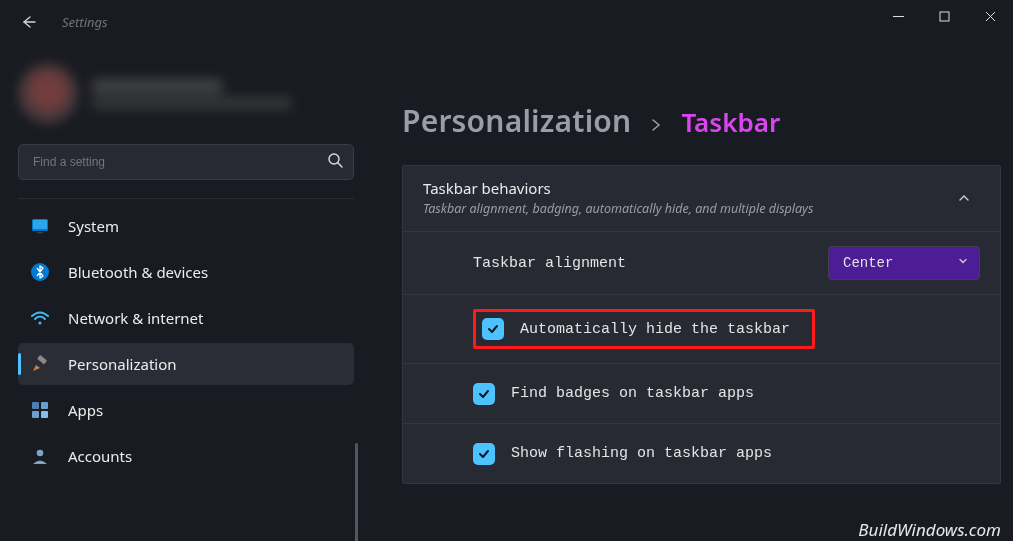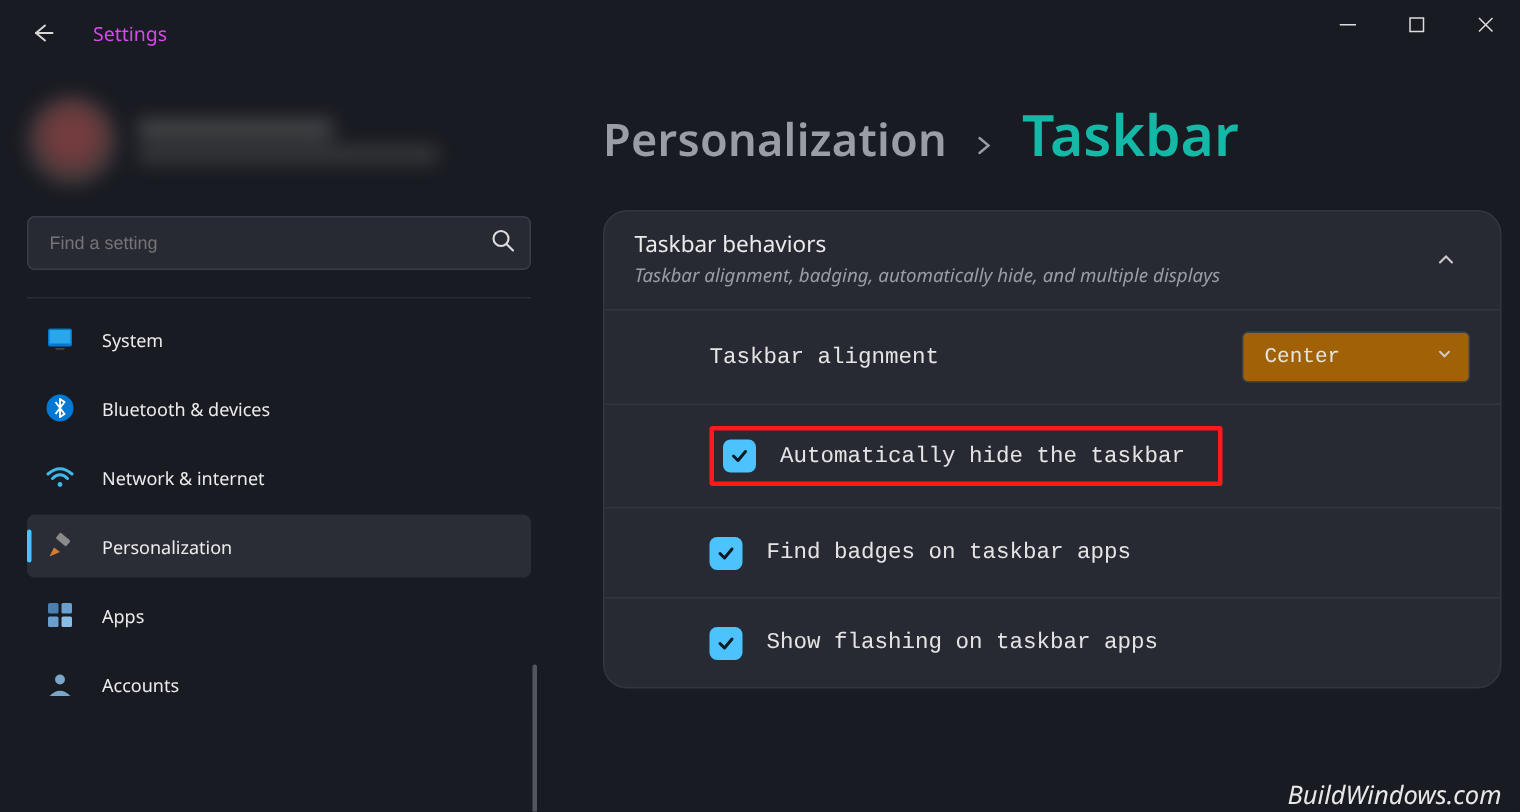--- a/index.html
+++ b/index.html
@@ -19,21 +19,21 @@
     height: 44px;
     padding-left: 18px;
   }
   .back-arrow {
     width: 20px; height: 20px;
     display: flex; align-items: center; justify-content: center;
     margin-right: 24px;
     cursor: pointer;
     color: #d8d8d8;
   }
-  .app-title { font-size: 13px; color: #d946ef; }
+  .app-title { font-size: 13px; color: #737373; font-style: italic; }
   .win-controls {
     position: absolute;
     top: 0; right: 0;
     display: flex;
     height: 32px;
   }
   .win-btn {
     width: 46px;
     display: flex; align-items: center; justify-content: center;
     cursor: pointer;
@@ -79,21 +79,21 @@
   .nav { position: relative; }
   .nav-sep { border: none; border-top: 1px solid #2a2c33; margin: 0 6px 6px 6px; }
   .nav-item {
     display: flex; align-items: center;
     height: 42px;
     padding: 0 10px 0 12px;
     border-radius: 5px;
     margin: 4px 6px;
     cursor: pointer;
     color: #ececec;
-    font-size: 12px;
+    font-size: 15px;
     gap: 18px;
   }
   .nav-item.active {
     background: #2a2d36;
     position: relative;
   }
   .nav-item.active::before {
     content: "";
     position: absolute;
     left: 0; top: 10px; bottom: 10px;
@@ -114,26 +114,26 @@
   .main {
     flex: 1;
     padding: 20px 12px 0 34px;
   }
   .breadcrumb {
     display: flex; align-items: baseline; gap: 18px;
     margin-bottom: 24px;
   }
   .bc-parent { font-size: 30px; font-weight: 600; color: #9a9da5; letter-spacing: 0.2px; cursor: pointer; }
   .bc-sep { font-size: 22px; color: #9a9da5; }
-  .bc-current { font-size: 38px; font-weight: 600; color: #14b8a6; }
+  .bc-current { font-size: 26px; font-weight: 600; color: #d946ef; margin-top: 40px; }
 
   .card {
     background: #272a33;
     border: 1px solid #33363f;
-    border-radius: 16px;
+    border-radius: 2px;
     overflow: hidden;
   }
   .card-head {
     display: flex; align-items: center; justify-content: space-between;
     padding: 12px 20px 14px 20px;
     cursor: pointer;
   }
   .card-title { font-size: 15px; color: #eaeaea; margin-bottom: 2px; }
   .card-sub { font-size: 12.5px; color: #9a9da5; font-style: italic; }
   .chev { width: 32px; height: 32px; display: flex; align-items: center; justify-content: center; color: #ccc; }
@@ -145,21 +145,21 @@
     min-height: 60px;
     gap: 16px;
     font-size: 15px;
     color: #e4e4e4;
     font-family: Liberation Mono, monospace;
   }
   .row-label-only { flex: 1; }
   .align-row { justify-content: space-between; }
   .select {
     display: flex; align-items: center; justify-content: space-between;
-    background: #a16207;
+    background: #4c1d95;
     border: 1px solid #3e424c;
     border-radius: 4px;
     width: 152px; height: 34px;
     padding: 0 10px 0 14px;
     font-size: 14px;
     cursor: pointer;
   }
   .checkbox {
     width: 22px; height: 22px; border-radius: 5px;
     background: #4cc2ff;

